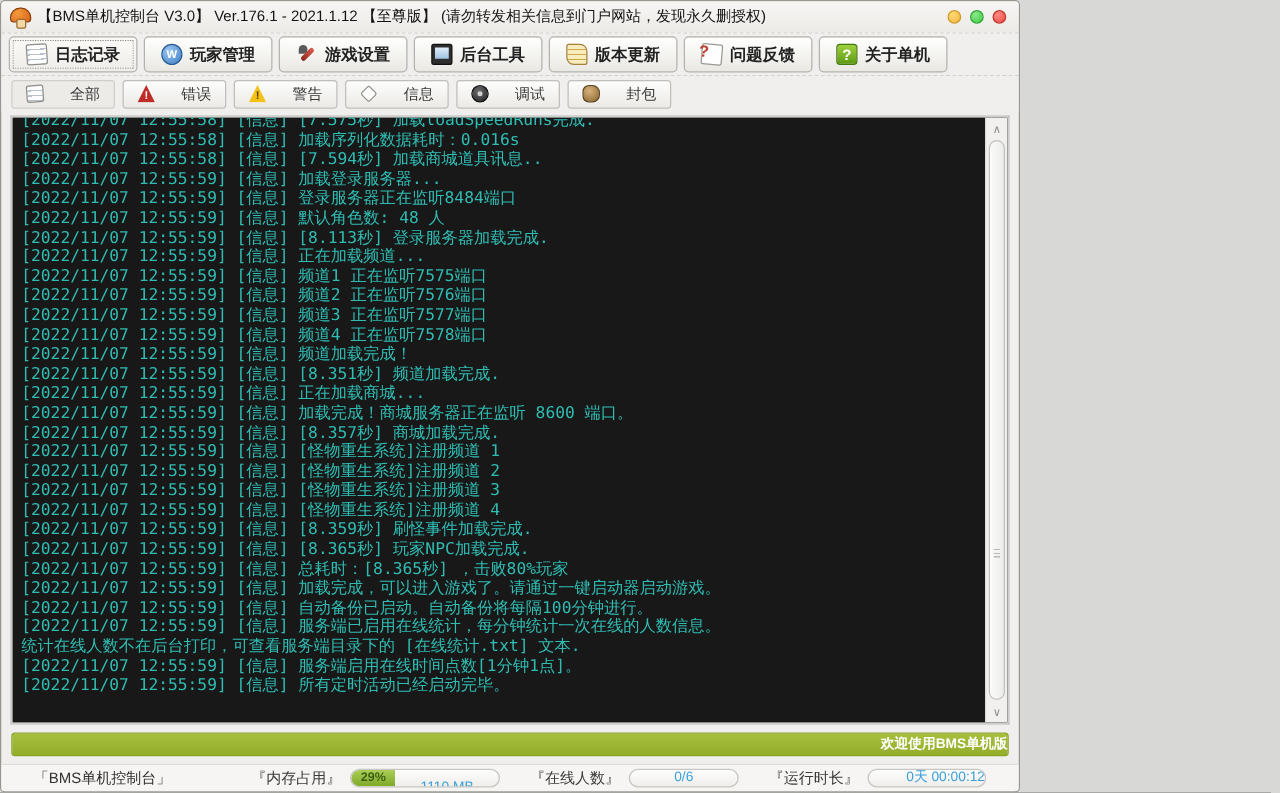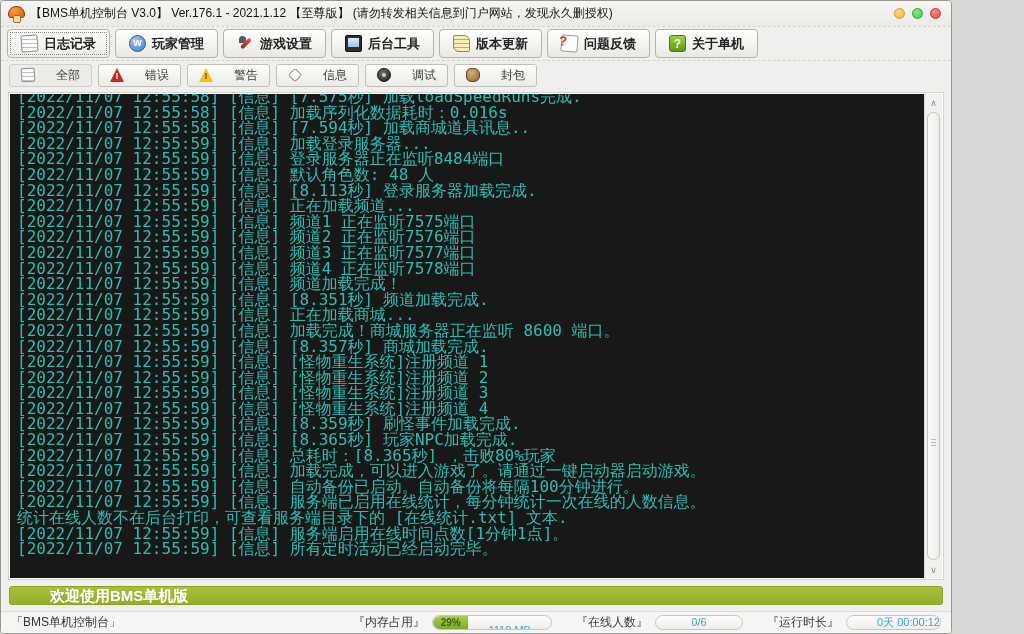--- a/index.html
+++ b/index.html
@@ -1,18 +1,18 @@
 <!DOCTYPE html>
 <html><head>
 <meta charset="utf-8">
 <style>
   * { margin:0; padding:0; box-sizing:border-box; }
   html,body { width:1024px; height:634px; background:#d8d8d6; font-family:"Liberation Sans",sans-serif; }
   .window {
-    width:952px; height:634px; background:#f0efed;
+    width:816px; height:634px; background:#f0efed;
     border:1px solid #97968f; border-radius:4px;
     display:flex; flex-direction:column; overflow:hidden;
   }
   
   .titlebar {
     height:26px; flex:0 0 26px; display:flex; align-items:center;
     padding:0 10px 0 6px; background:linear-gradient(#f7f6f4,#eceae7);
     border-bottom:1px dashed #d2d1cd;
   }
   .app-icon { width:17px; height:17px; position:relative; margin-right:6px; flex:0 0 17px; }
@@ -77,43 +77,43 @@
   .debug-icon::after { content:""; position:absolute; left:4px; top:4px; width:4px; height:4px; border-radius:50%; background:#cfcfcf; }
   .packet-icon { background:radial-gradient(circle at 38% 32%, #d8b27c, #8a6531); border:1px solid #5f441d; border-radius:5px 6px 6px 5px; }
   
   .log-wrap {
     flex:1 1 auto; margin:4px 8px 0 8px; position:relative;
     background:#181818; border:1px solid #fbfbfa; box-shadow:0 0 0 1px #d5d4d0; overflow:hidden;
   }
   .log-content {
     position:absolute; left:0; top:0; right:18px; bottom:0; overflow:hidden;
     padding:2px 0 0 7px; margin-top:-7px;
-    font-family:"DejaVu Sans Mono","DejaVu Sans",monospace; font-size:16px; line-height:15.6px;
+    font-family:"DejaVu Sans Mono","DejaVu Sans",monospace; font-size:13px; line-height:15.6px;
     color:#2fbdb3;
   }
   .log-line { white-space:pre; overflow:hidden; }
   
   .scrollbar { position:absolute; top:0; right:0; bottom:0; width:18px; background:#f1f0ee; border-left:1px solid #dcdbd8; }
   .sb-btn { position:absolute; left:1px; right:1px; height:15px; display:flex; align-items:center; justify-content:center;
     color:#8a8a86; font-size:9px; background:#f1f0ee; cursor:pointer; }
   .sb-up { top:1px; } .sb-down { bottom:1px; }
   .sb-thumb { position:absolute; left:2px; right:2px; top:18px; bottom:18px;
     background:linear-gradient(90deg,#fbfbfa,#ececea); border:1px solid #c2c1bd; border-radius:7px; cursor:pointer; }
   .sb-grip { position:absolute; left:3px; right:3px; top:73%; height:7px;
     background:repeating-linear-gradient(#b9b8b4 0 1px, transparent 1px 3px); }
   
   .welcome-bar {
     flex:0 0 18px; margin:7px 8px 0 8px; background:linear-gradient(#a6bf3c,#94ad2b);
     border:1px solid #8aa226; border-radius:3px;
-    color:#fff; font-size:15px; font-weight:bold; text-align:left; line-height:17px; cursor:pointer;padding-left:40px;
+    color:#fff; font-size:11px; font-weight:bold; text-align:right; line-height:17px; cursor:pointer;
   }
   
   .statusbar {
     flex:0 0 22px; margin-top:6px; background:#f6f5f3; border-top:1px solid #dddcd9;
-    display:flex; align-items:center; padding:0 10px; font-size:12px; color:#333;
+    display:flex; align-items:center; padding:0 26px; font-size:12px; color:#333;
   }
   .status-left { white-space:nowrap; }
   .status-right { margin-left:auto; display:flex; align-items:center; gap:7px; }
   .status-label { color:#3a3a3a; white-space:nowrap; }
   .gap { width:10px; }
   .pill {
     position:relative; height:15px; border:1px solid #c7c6c2; border-radius:8px;
     background:linear-gradient(#fdfdfc,#efeeeb); overflow:hidden; display:flex; align-items:center; justify-content:center;
   }
   .pill .val { color:#3b9fd9; font-size:11px; line-height:13px; white-space:nowrap; z-index:2; }

